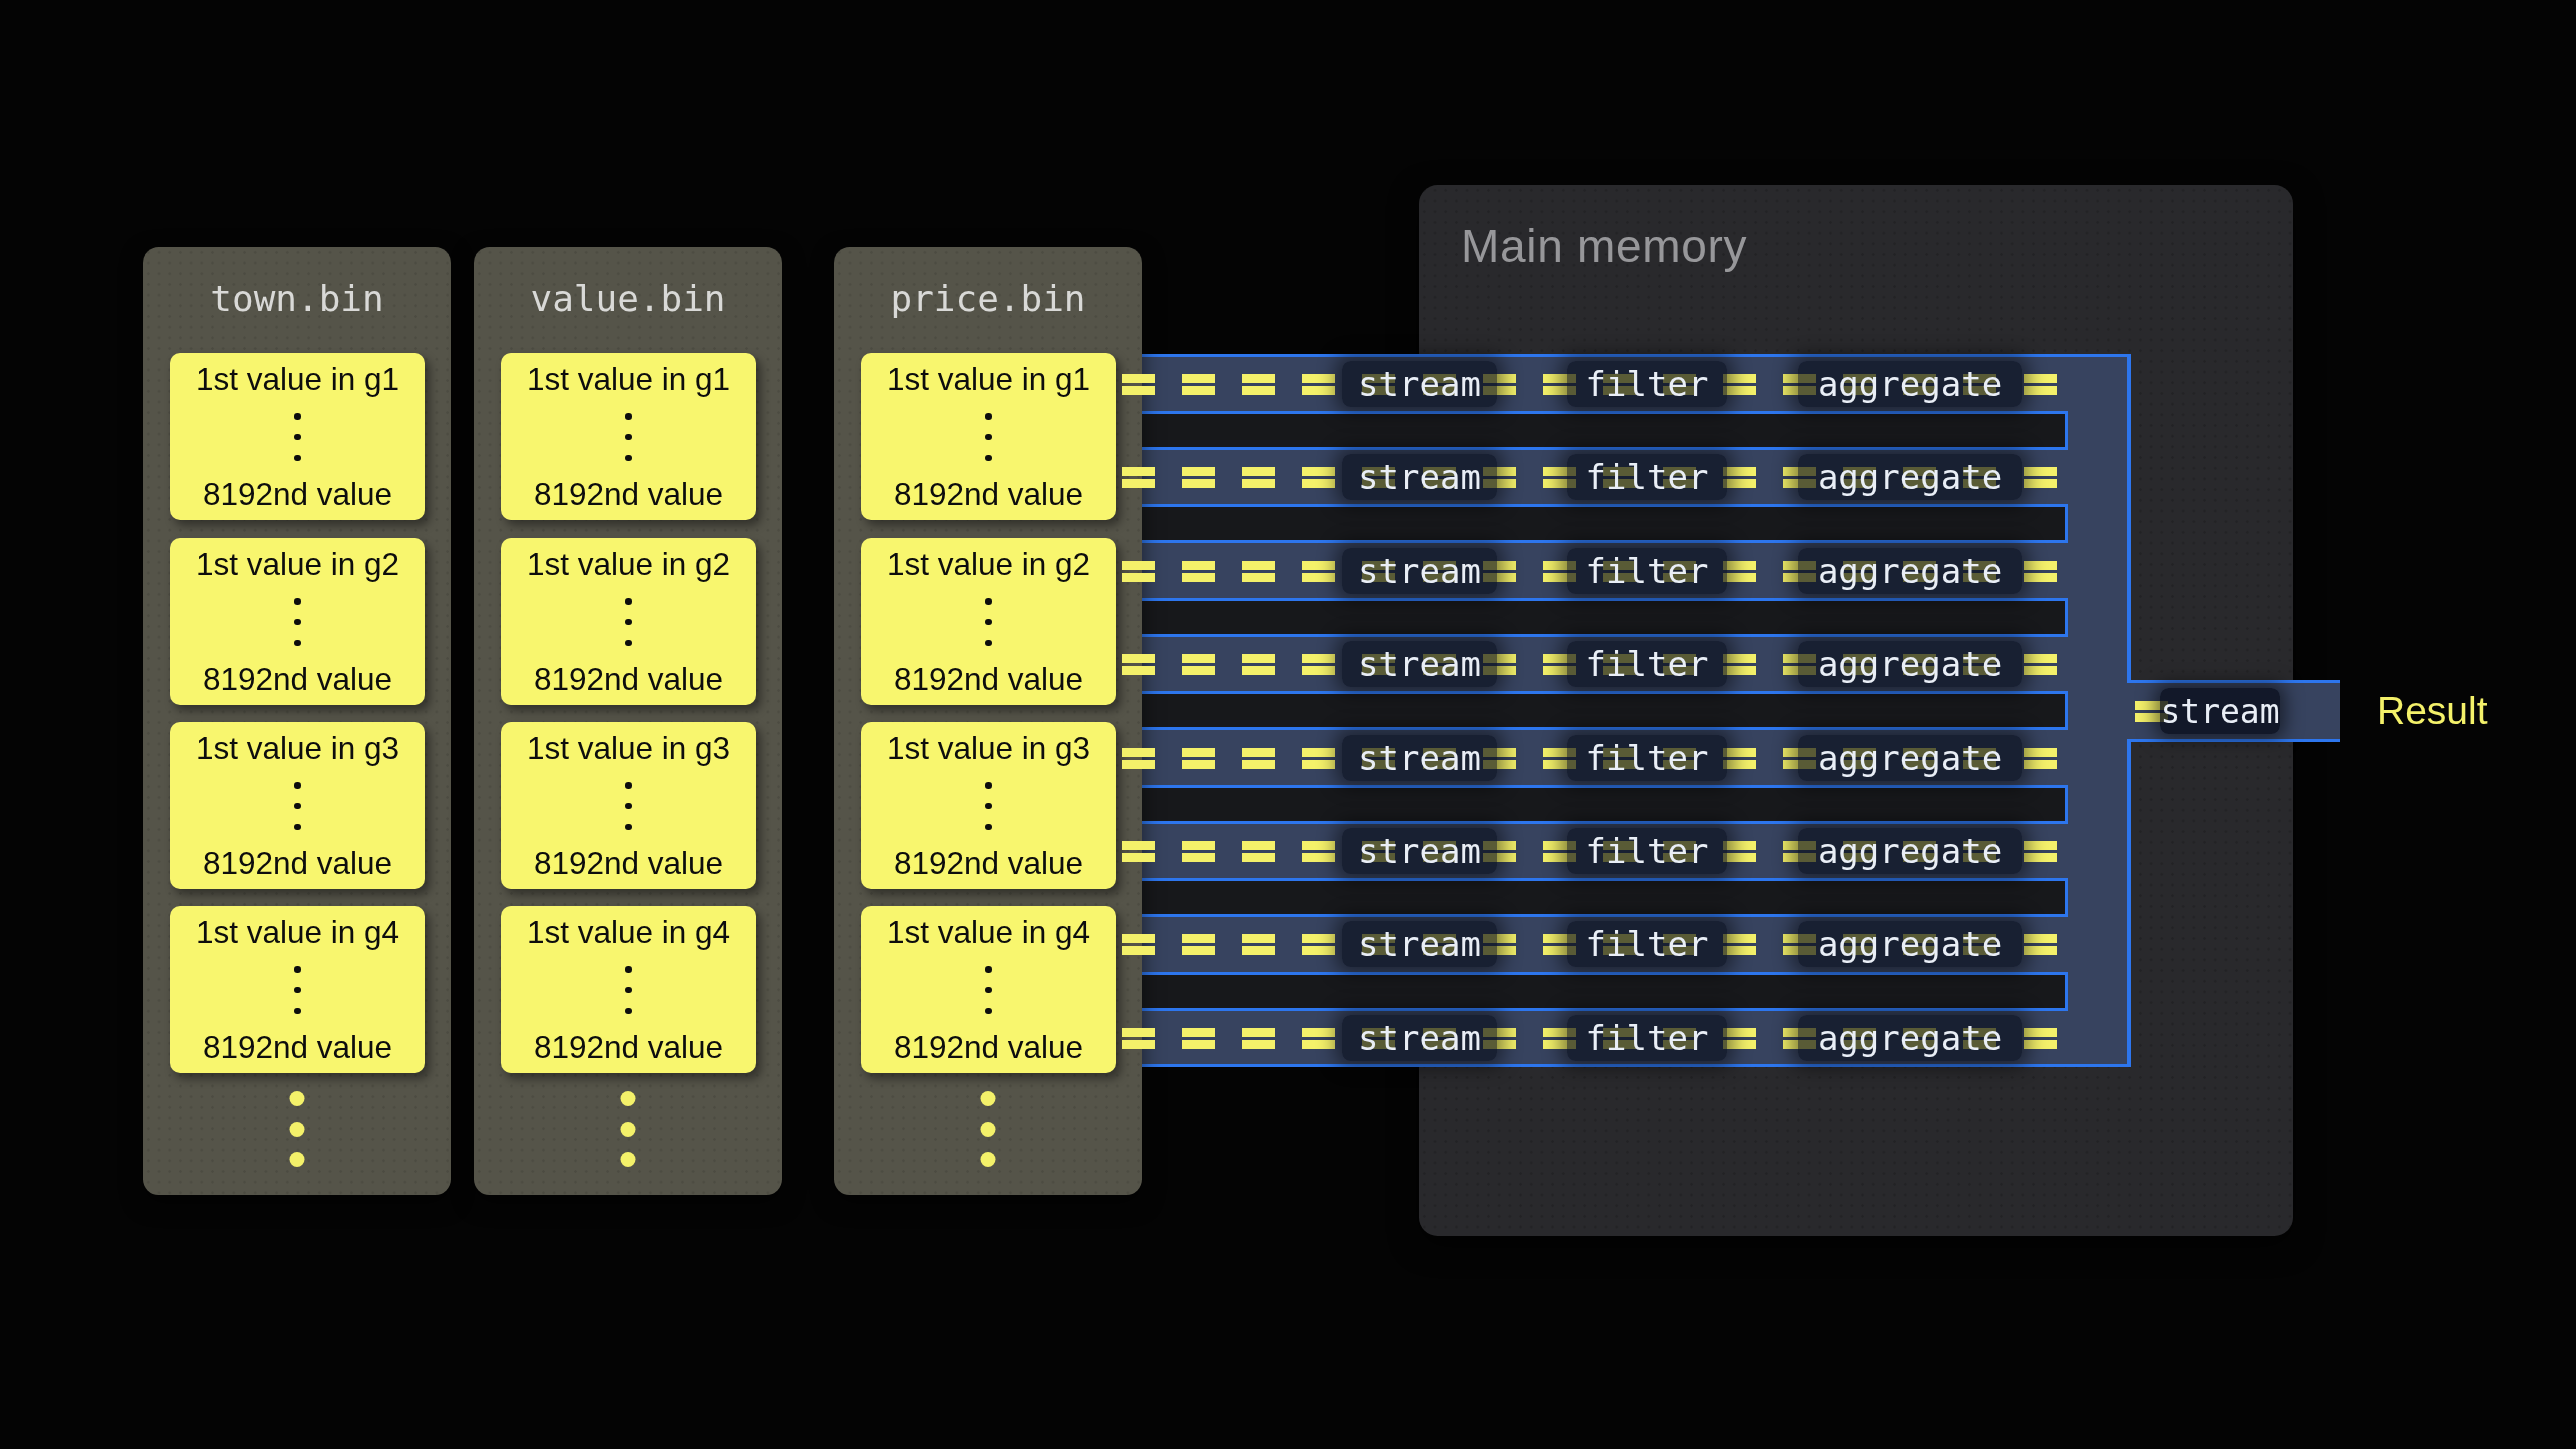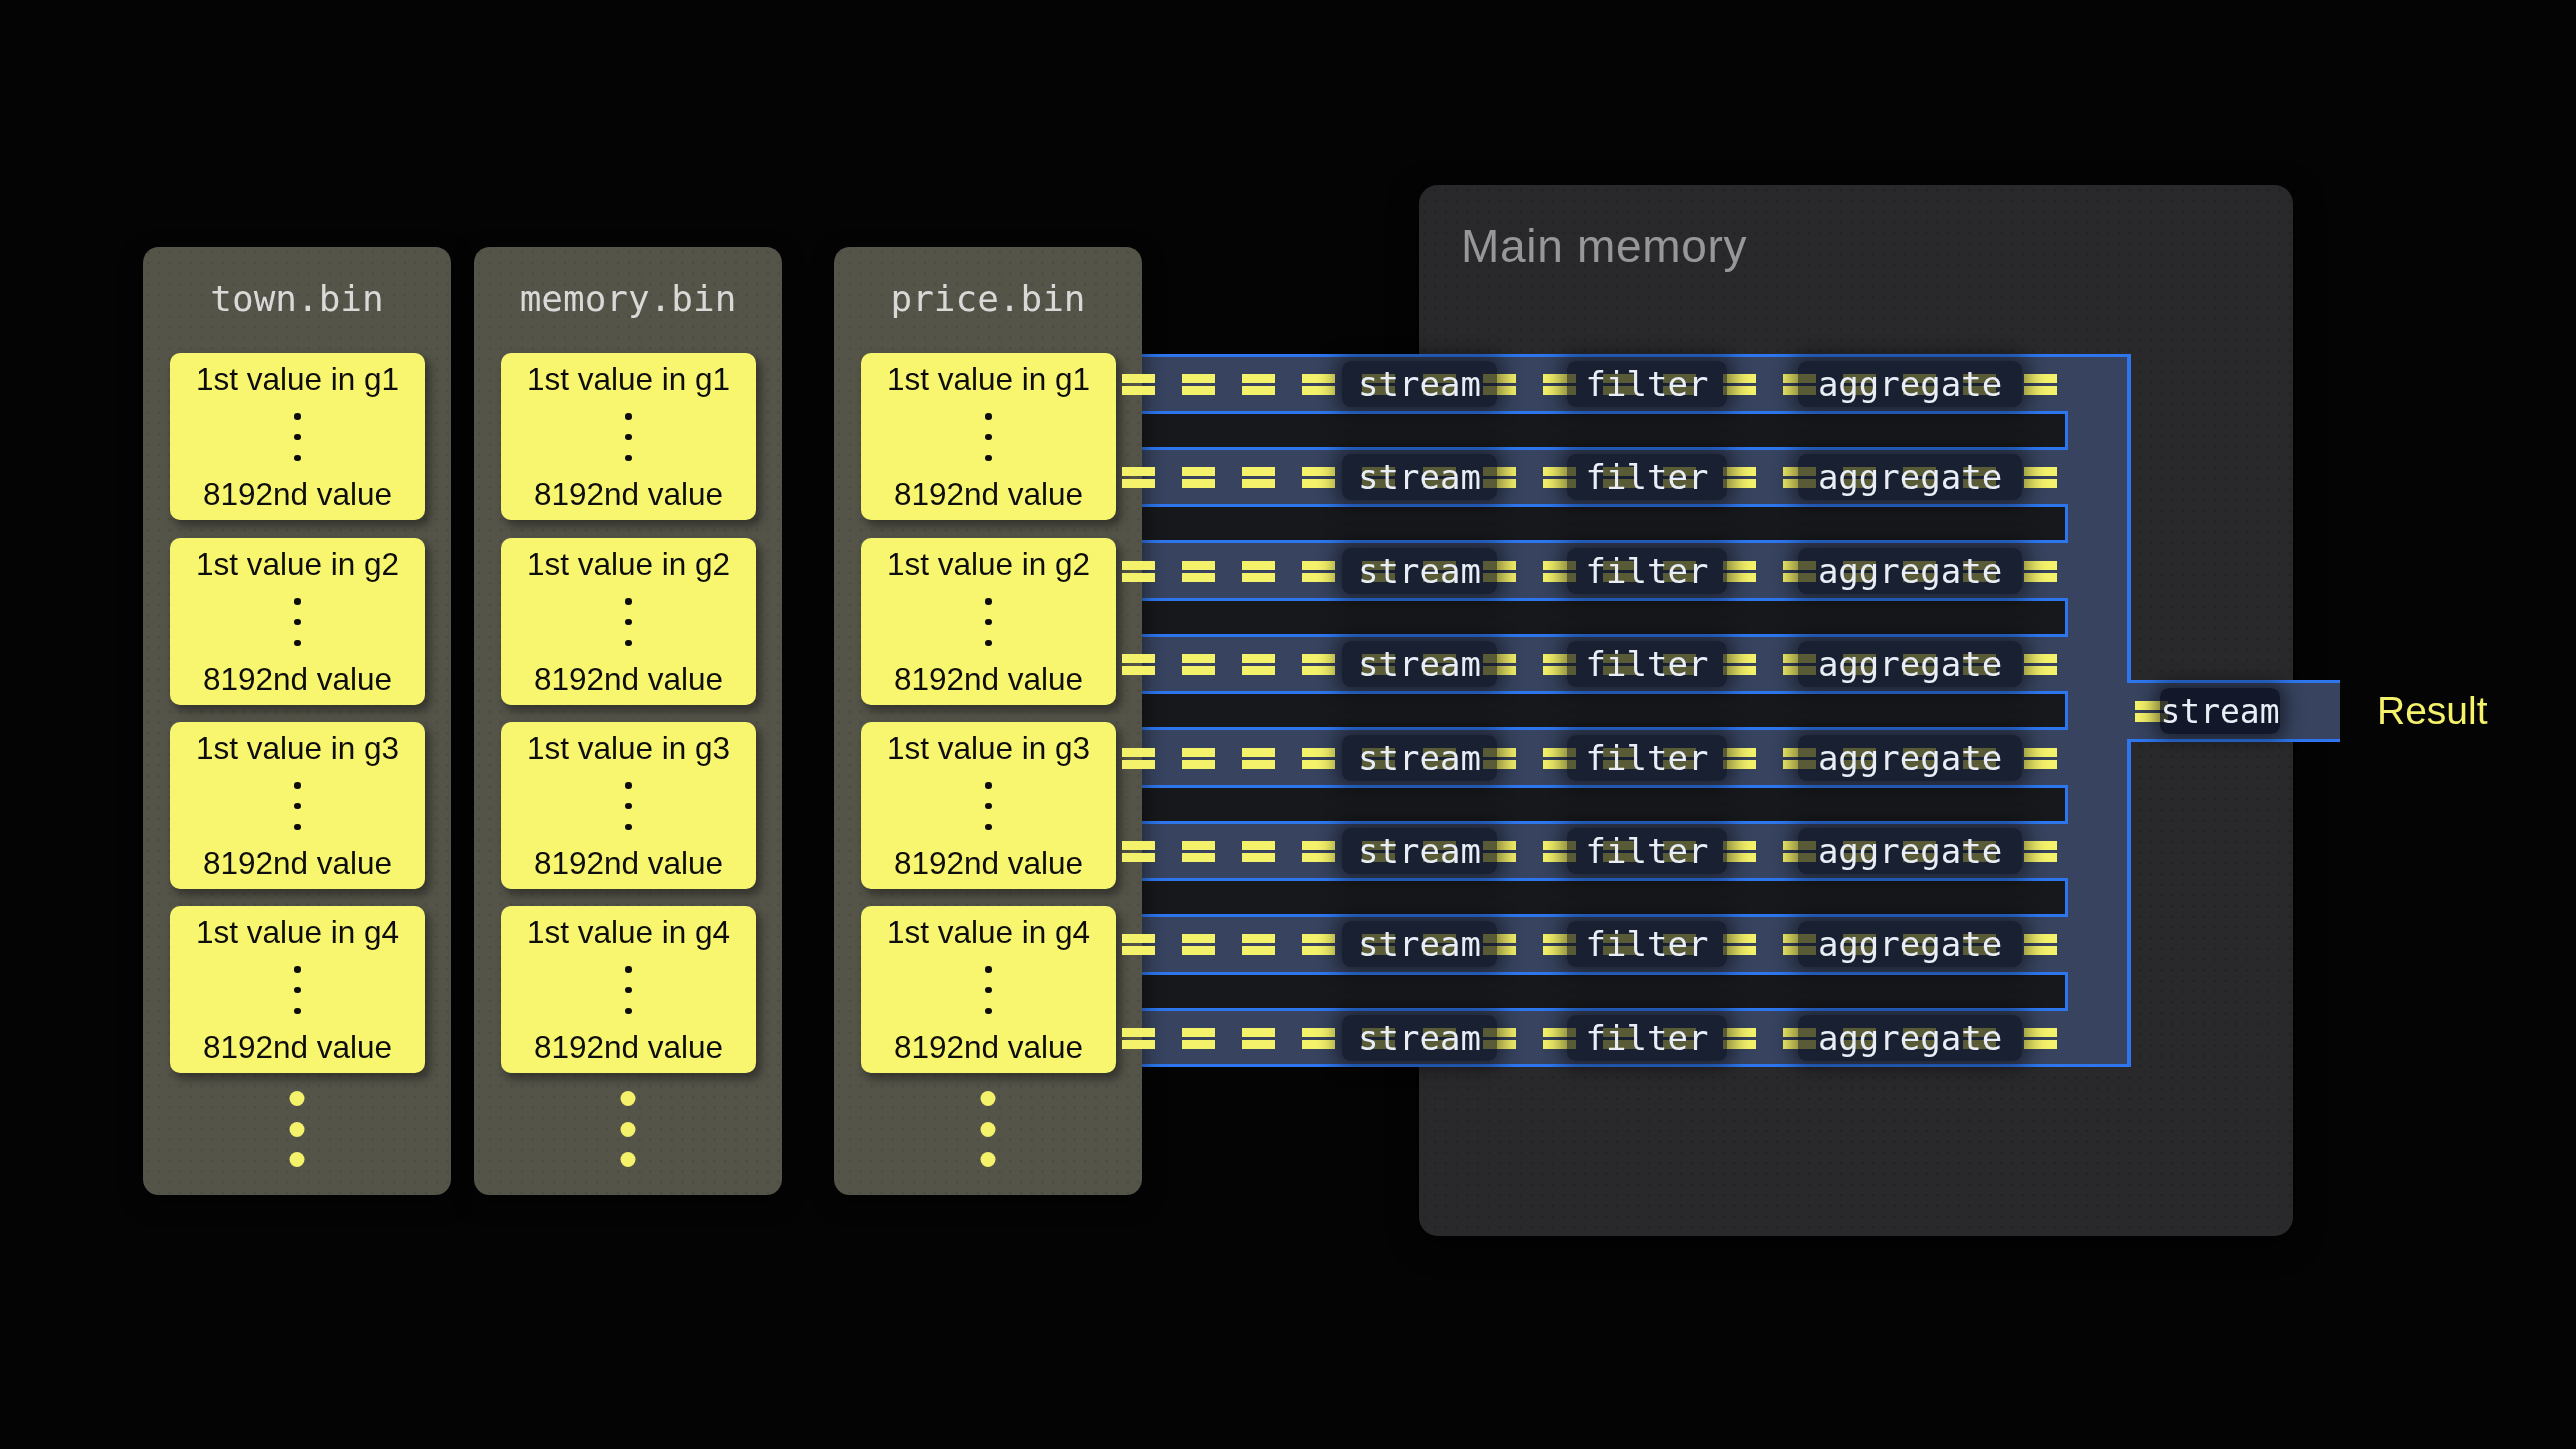--- a/index.html
+++ b/index.html
@@ -170,21 +170,21 @@
         </div>
         <div class="bline">8192nd value</div>
       </div>
       <div class="card-dots">
         <div class="cdot"></div>
         <div class="cdot"></div>
         <div class="cdot"></div>
       </div>
     </div>
     <div class="file-card" style="left: 474px;">
-      <div class="card-title">memory.bin</div>
+      <div class="card-title">value.bin</div>
       <div class="vblock" style="top: 106px;">
         <div class="bline">1st value in g1</div>
         <div class="vdots">
           <div class="bdot"></div>
           <div class="bdot"></div>
           <div class="bdot"></div>
         </div>
         <div class="bline">8192nd value</div>
       </div>
       <div class="vblock" style="top: 291px;">

